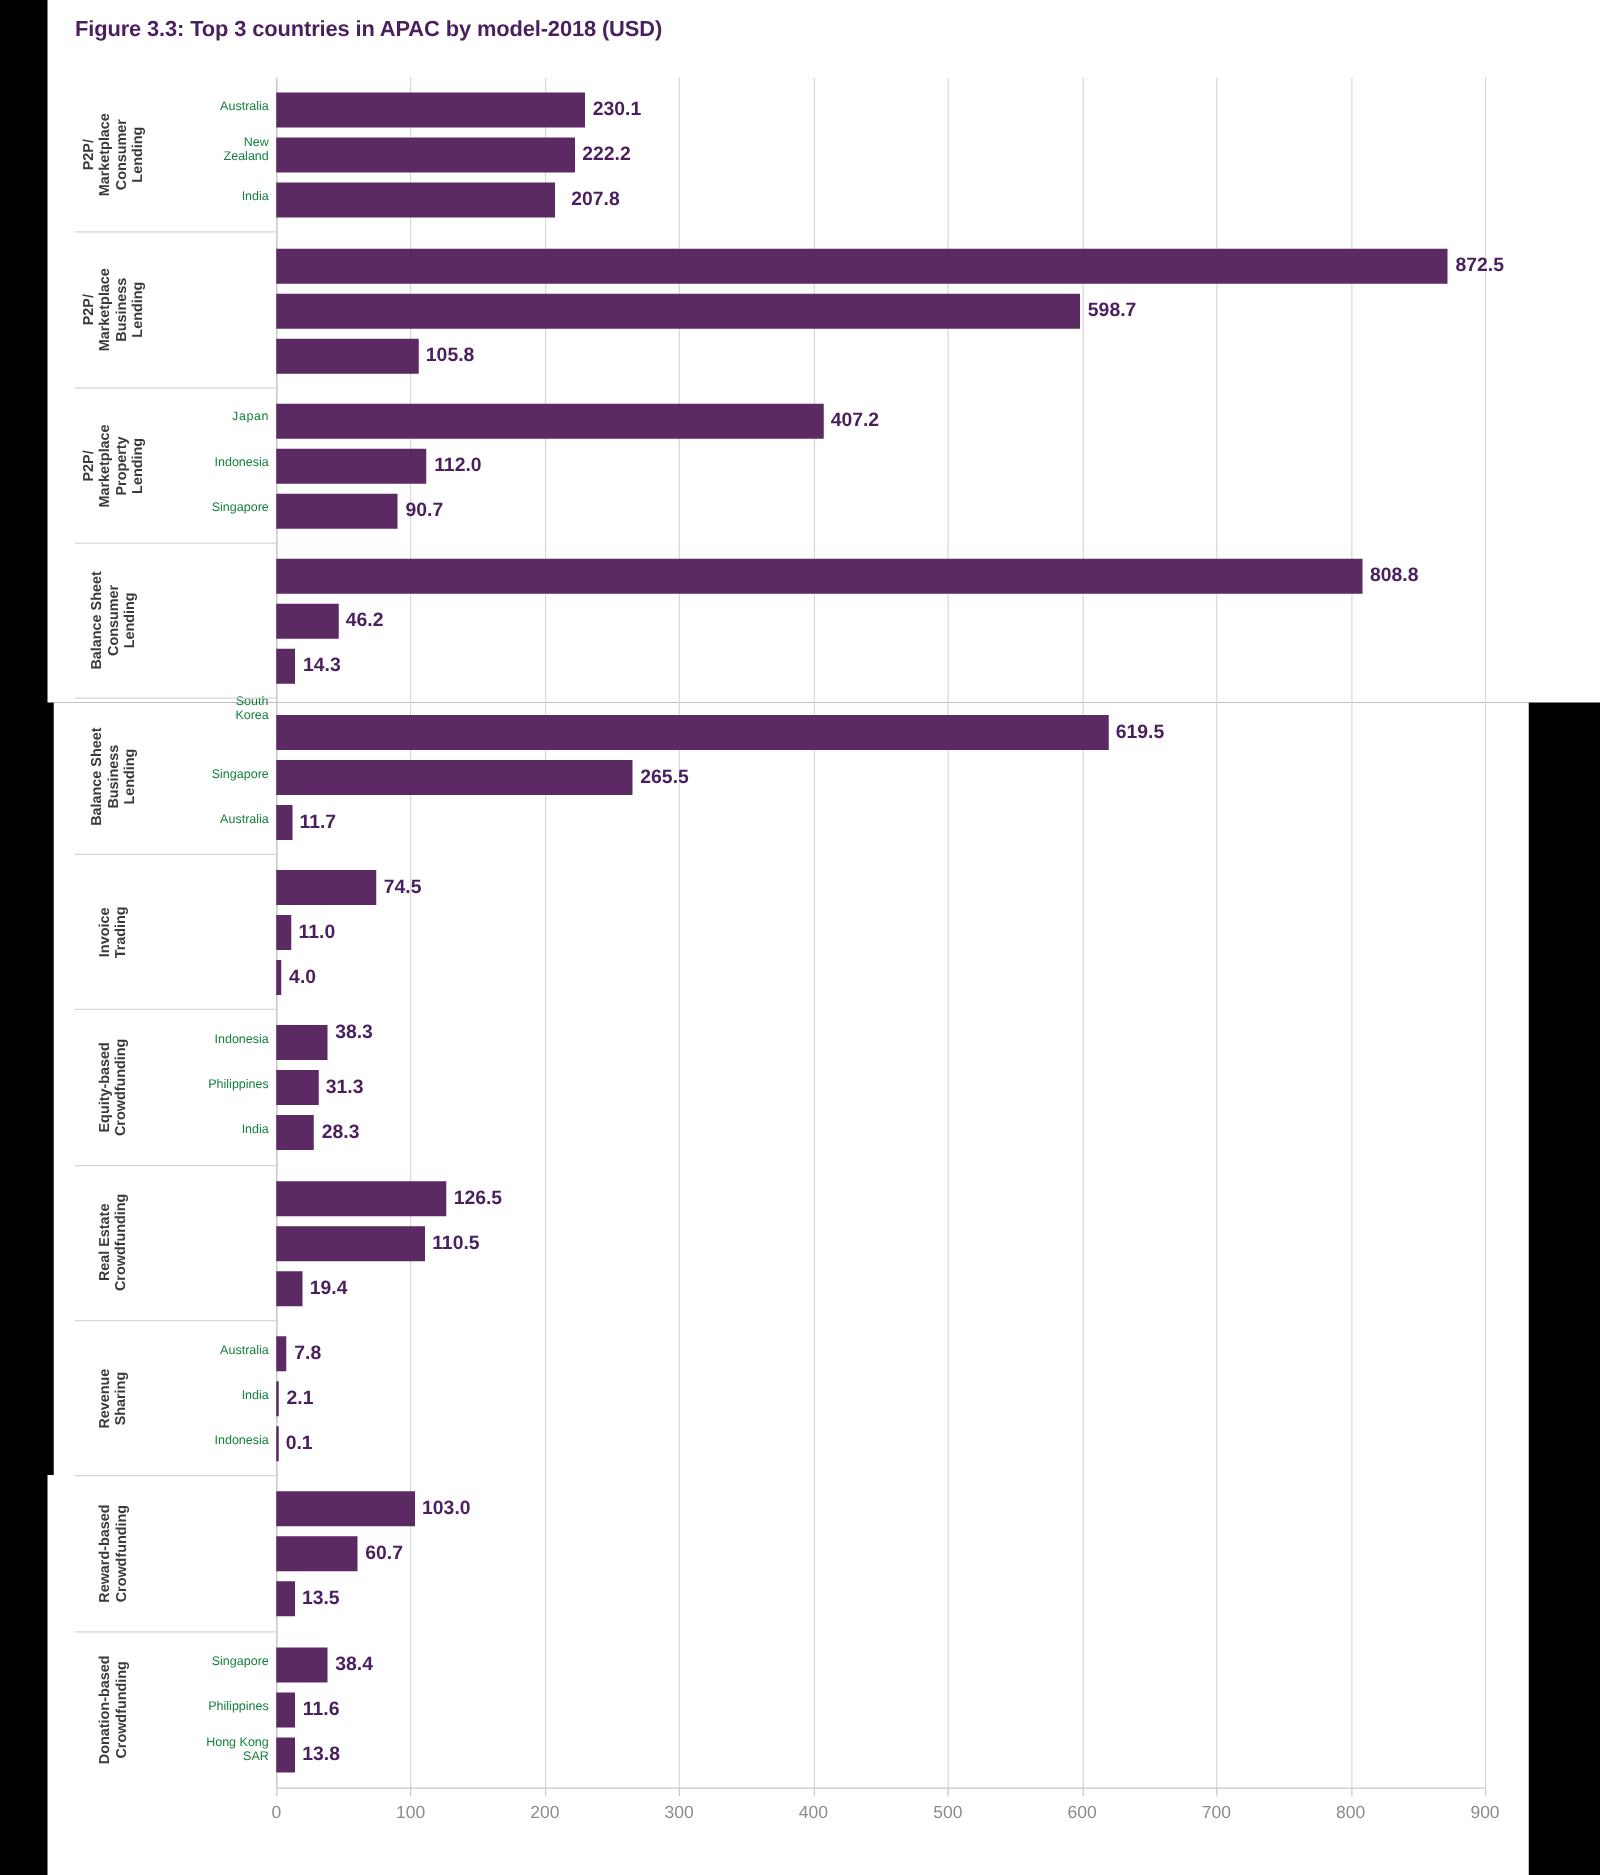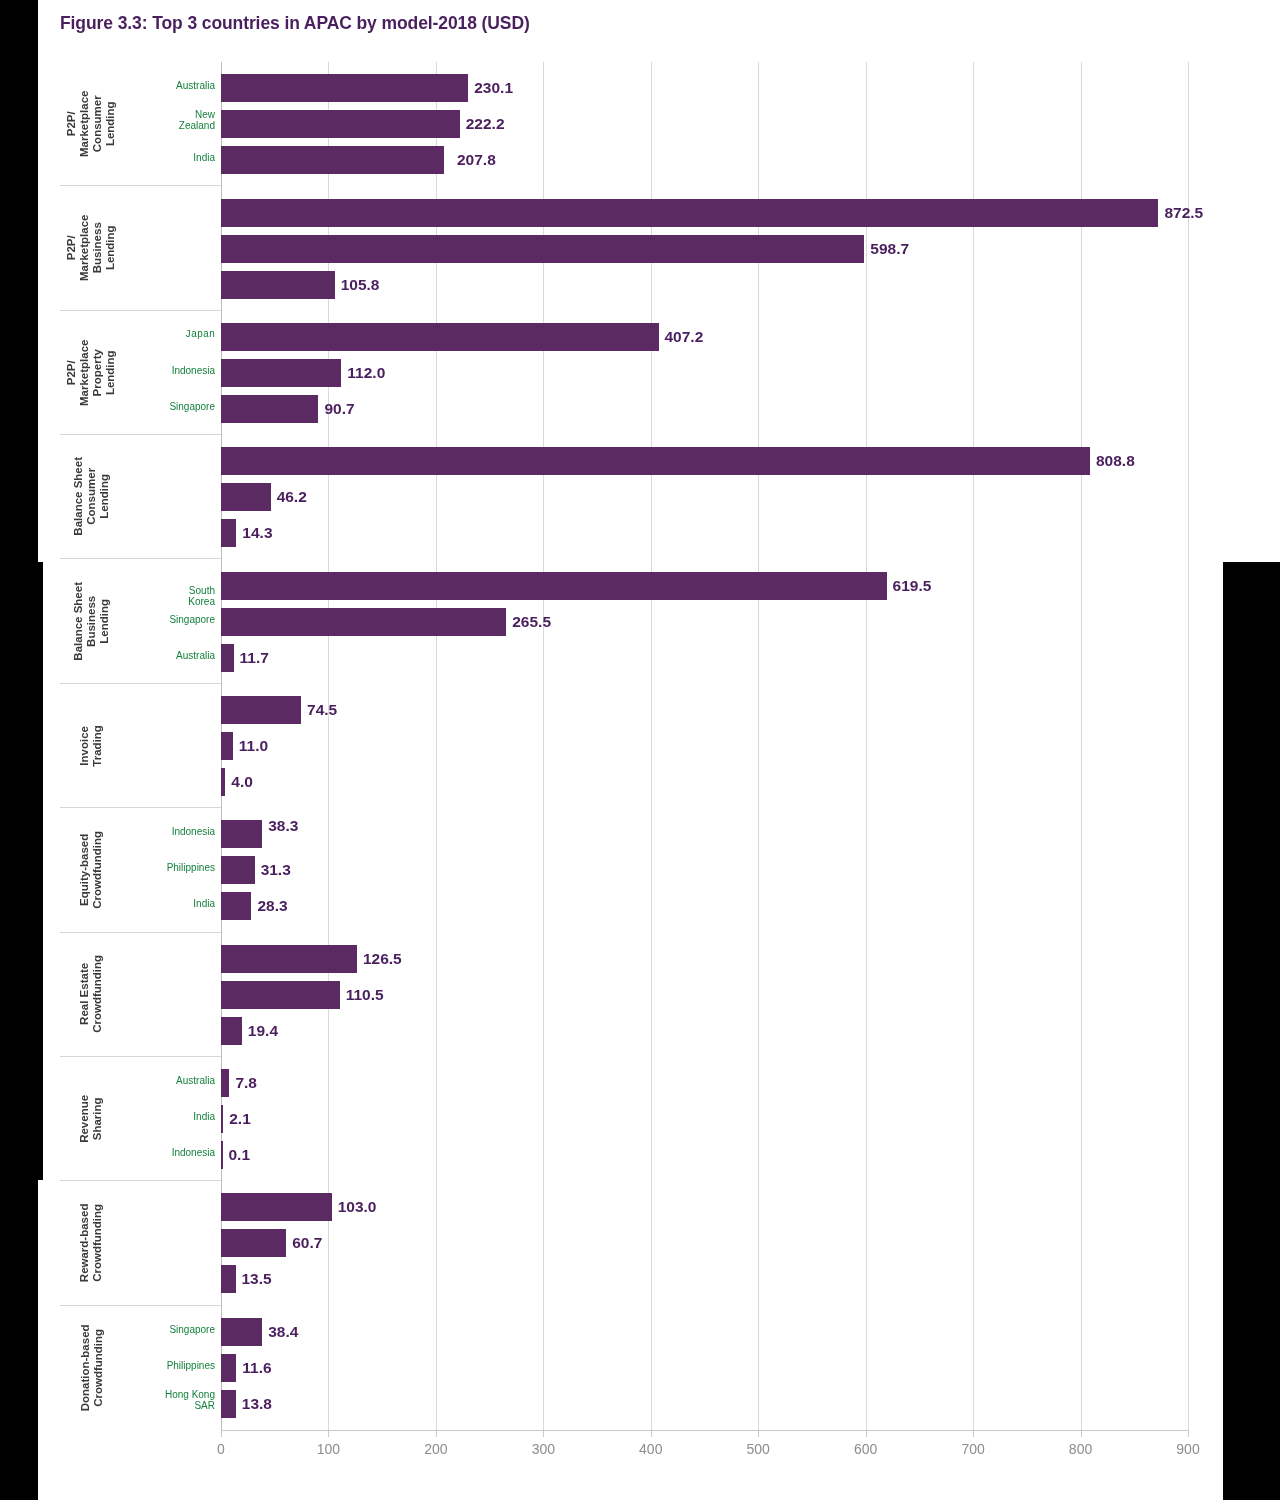--- a/index.html
+++ b/index.html
@@ -175,21 +175,21 @@
         </div>
       </div>
       <div class="grouprow" style="top: 248.727px; height: 124.364px;">
         <div class="grouplabel">
           <span>P2P/
 Marketplace
 Property
 Lending</span>
         </div>
         <div class="catlabels">
-          <div class="catlabel" style="top: 275px;">South
+          <div class="catlabel" style="top: 246px; text-align: center;">South
 Korea</div>
           <div class="catlabel" style="top: 303.909px;">Singapore</div>
           <div class="catlabel" style="top: 339.909px;">Australia</div>
         </div>
       </div>
       <div class="grouprow" style="top: 373.091px; height: 124.364px;">
         <div class="grouplabel">
           <span>Balance Sheet
 Consumer
 Lending</span>

